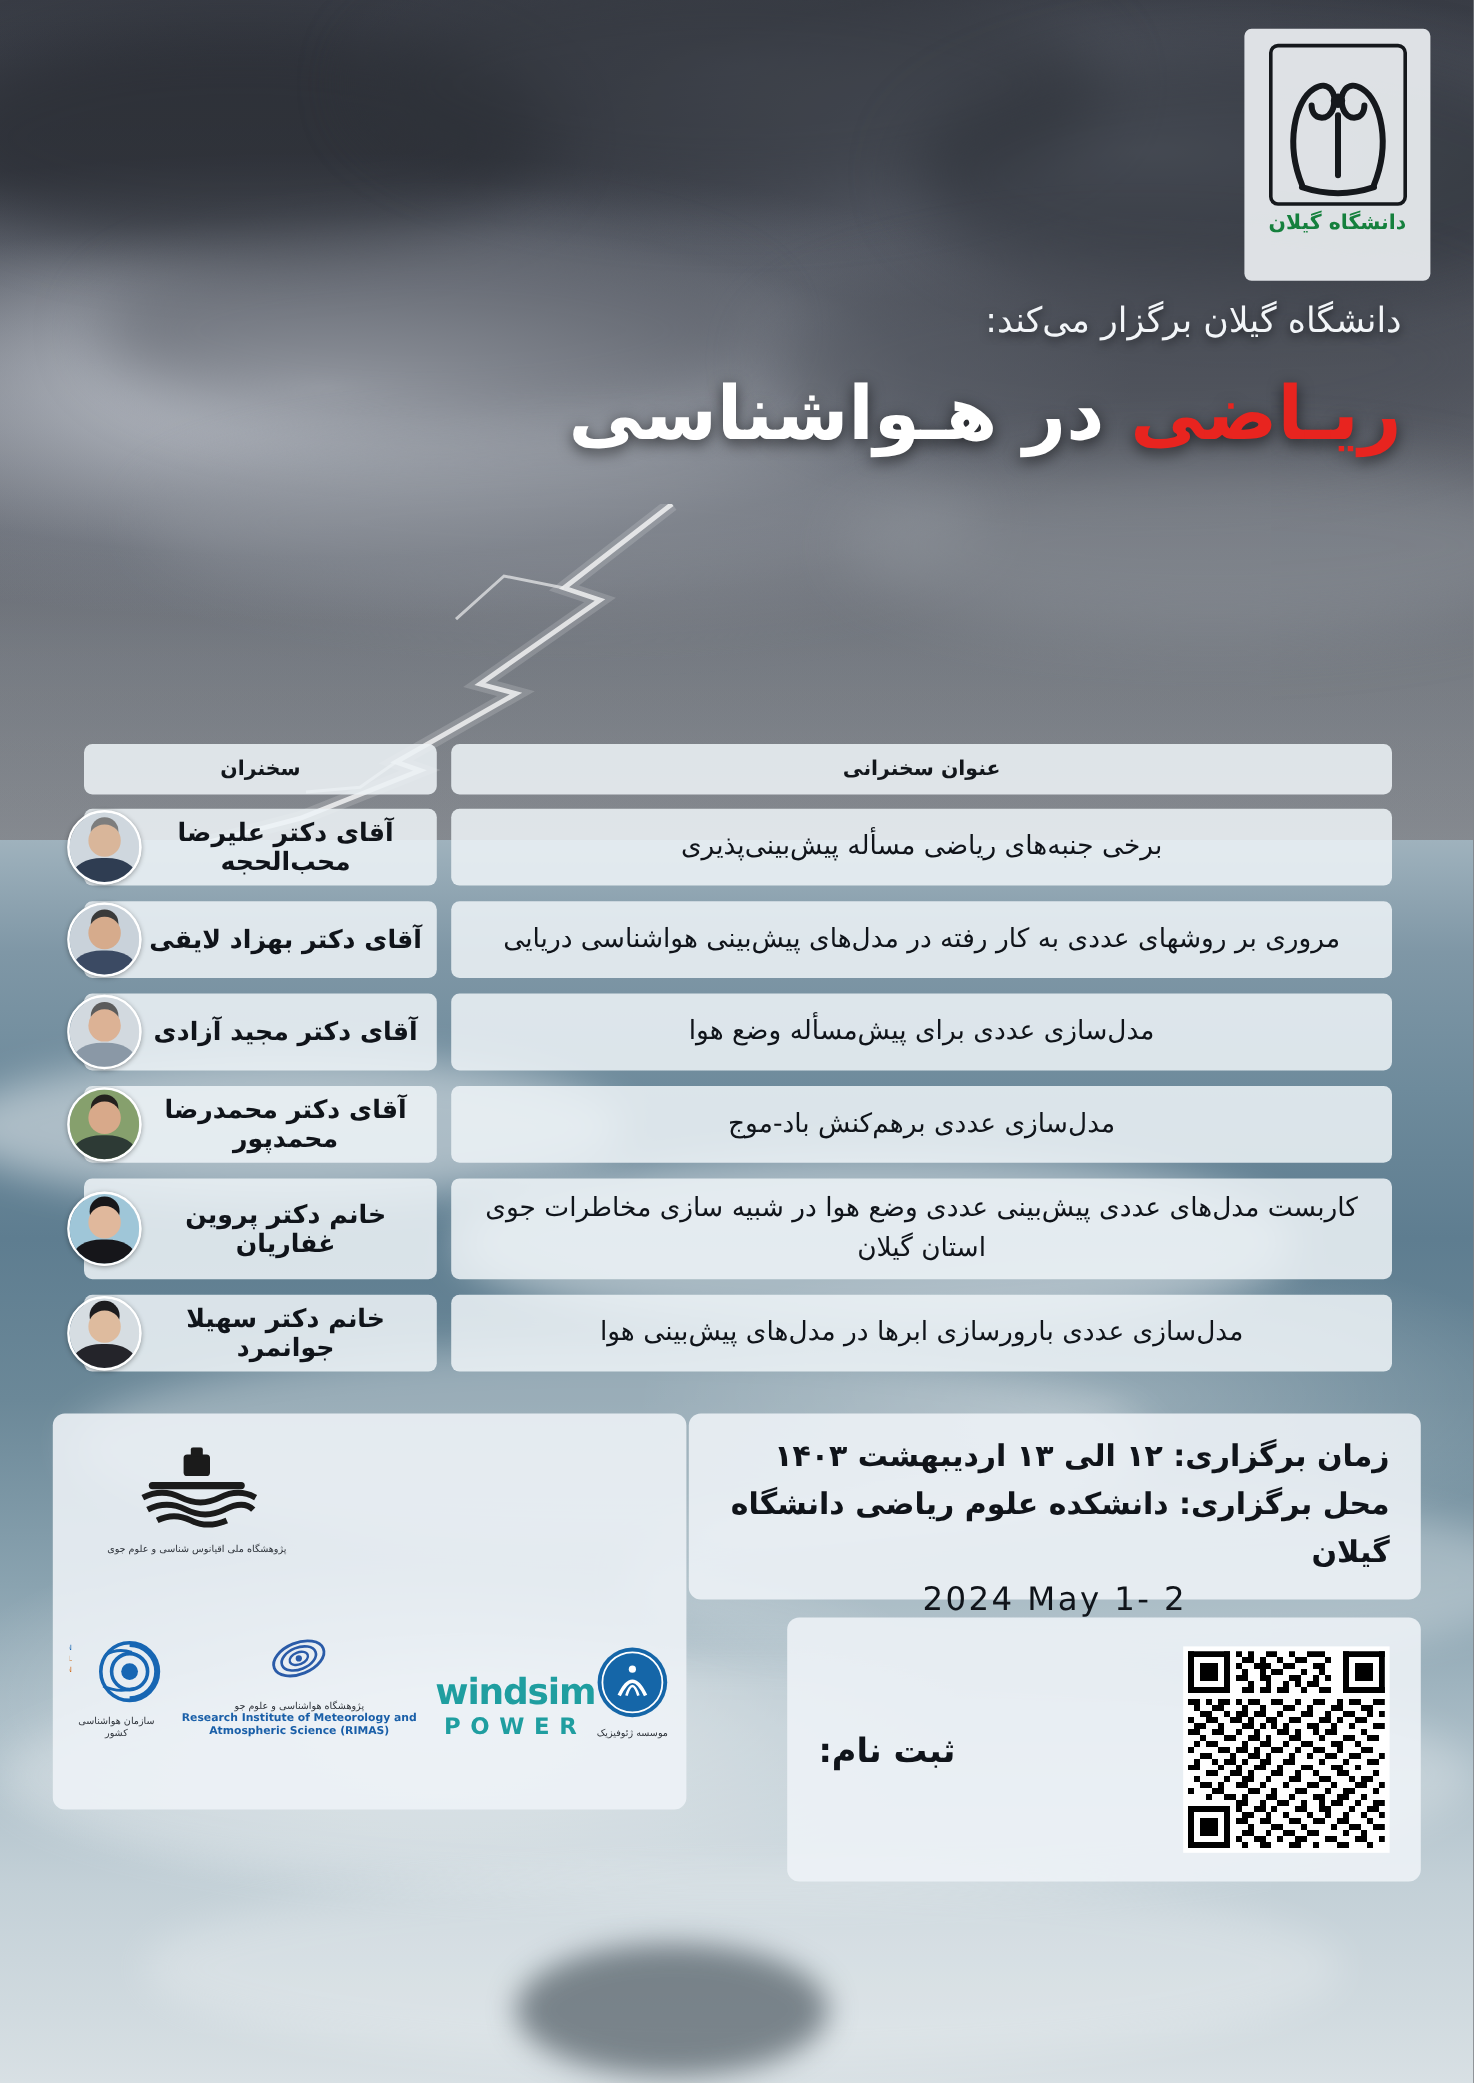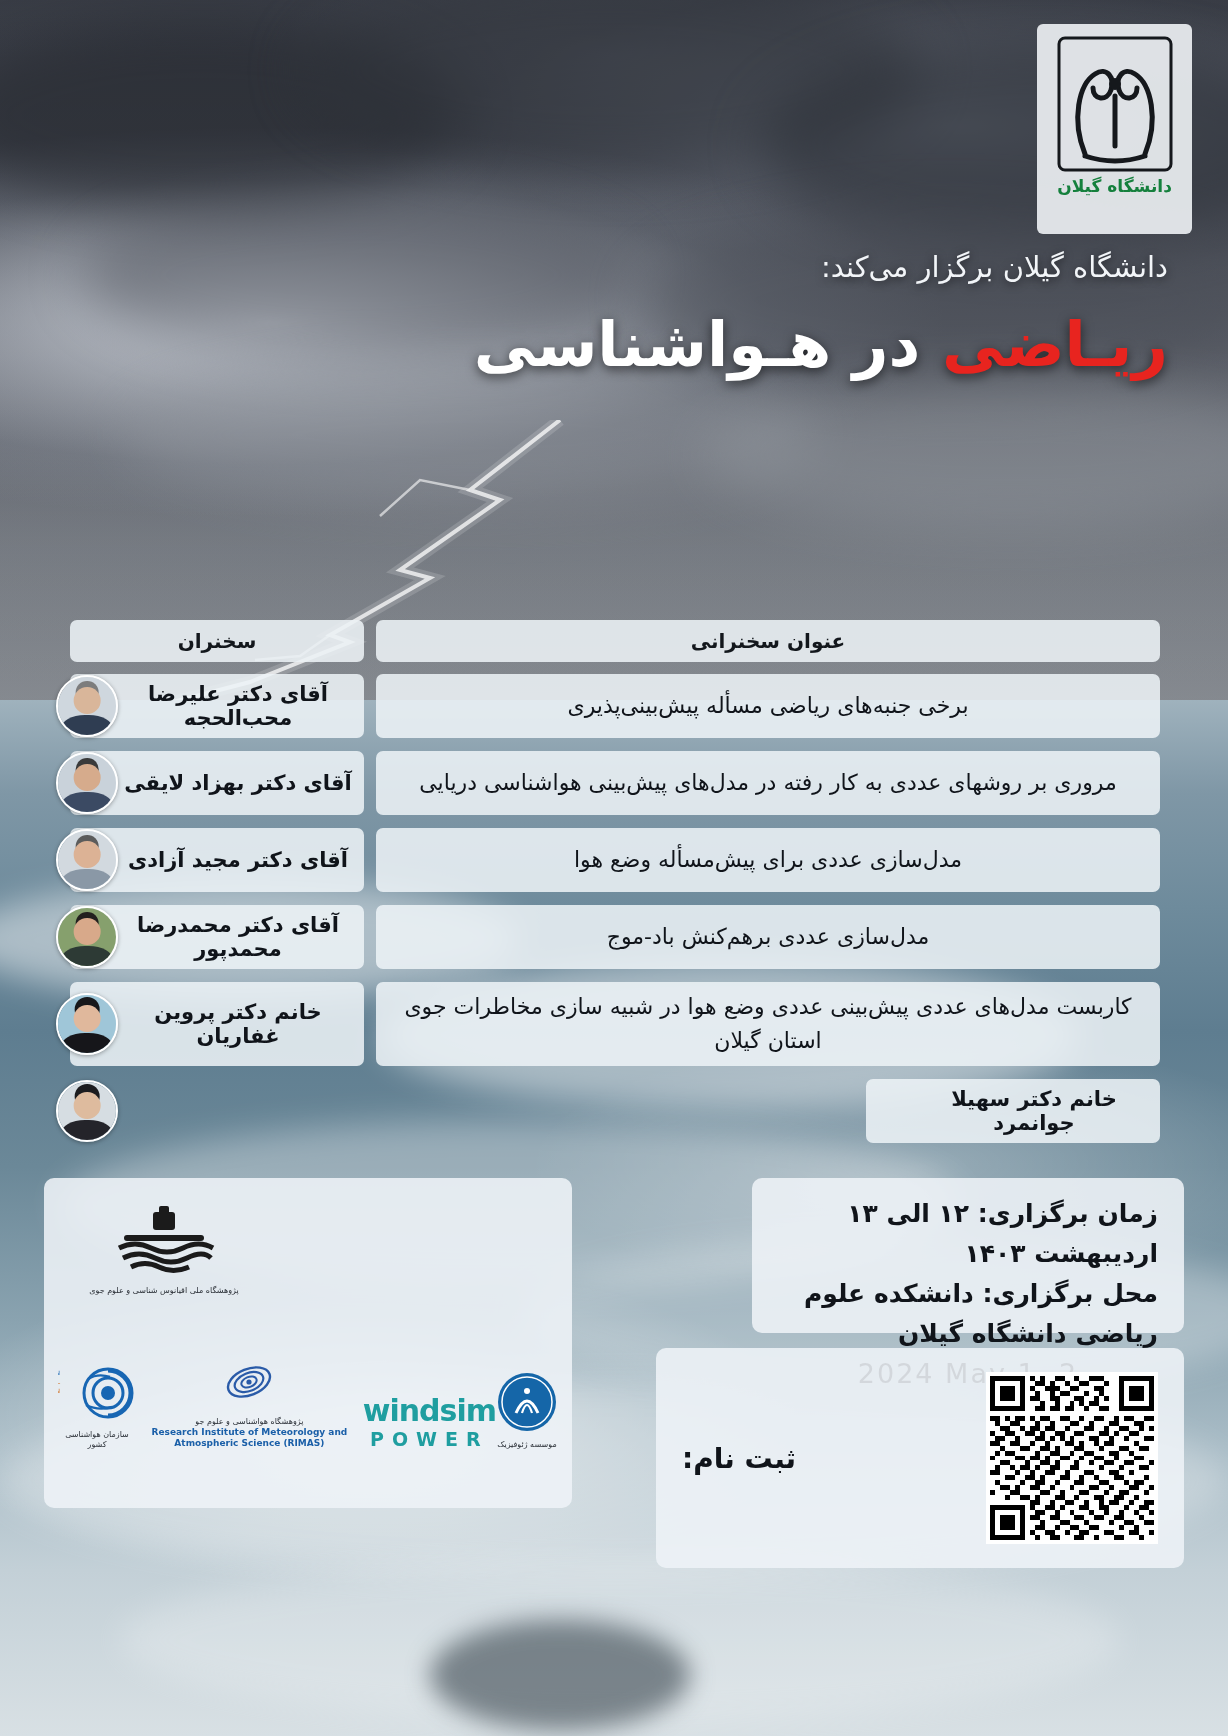--- a/index.html
+++ b/index.html
@@ -148,21 +148,21 @@
     margin-bottom: 12px;
   }
   .th {
     background: rgba(236,241,245,.88);
     border-radius: 7px;
     height: 42px;
     display: flex;
     align-items: center;
     justify-content: center;
     font-weight: bold;
-    font-size: 20px;
+    font-size: 17px;
     color: #13171c;
   }
   .th-title { flex: 1 1 auto; }
   .th-speaker { width: 294px; flex: 0 0 294px; }
 
   .row {
     display: flex;
     align-items: stretch;
     gap: 12px;
     margin-bottom: 13px;
@@ -232,21 +232,21 @@
     position: absolute;
     background: rgba(238,243,247,.88);
     border-radius: 10px;
   }
   .panel-sponsors {
     left: 44px; top: 1178px;
     width: 528px; height: 330px; padding-left: 28px;
   }
   .panel-info {
     right: 44px; top: 1178px;
-    width: 432px; height: 155px;
+    width: 610px; height: 155px;
     padding: 16px 26px 0 26px;
     text-align: right;
   }
   .panel-register {
     right: 44px; top: 1348px;
     width: 528px; height: 220px;
     padding: 20px 26px;
   }
   .info-line {
     font-size: 25px;
@@ -427,20 +427,21 @@
       <div class="cell-speaker">خانم دکتر پروین غفاریان</div>
       <div class="avatar">
         <div class="face" style="background:#9fc6d8">
           <div class="head" style="background:#e0b89c;box-shadow:0 -9px 0 -1px #17171a"></div>
           <div class="body" style="background:#16161a"></div>
         </div>
       </div>
     </div>
 
     <div class="row">
+      <div class="cell-title">مدل‌سازی عددی بارورسازی ابرها در مدل‌های پیش‌بینی هوا</div>
       <div class="cell-speaker">خانم دکتر سهیلا جوانمرد</div>
       <div class="avatar">
         <div class="face" style="background:#d6dde2">
           <div class="head" style="background:#debb9e;box-shadow:0 -9px 0 -1px #1c1c1f"></div>
           <div class="body" style="background:#24242a"></div>
         </div>
       </div>
     </div>
   </div>
 

